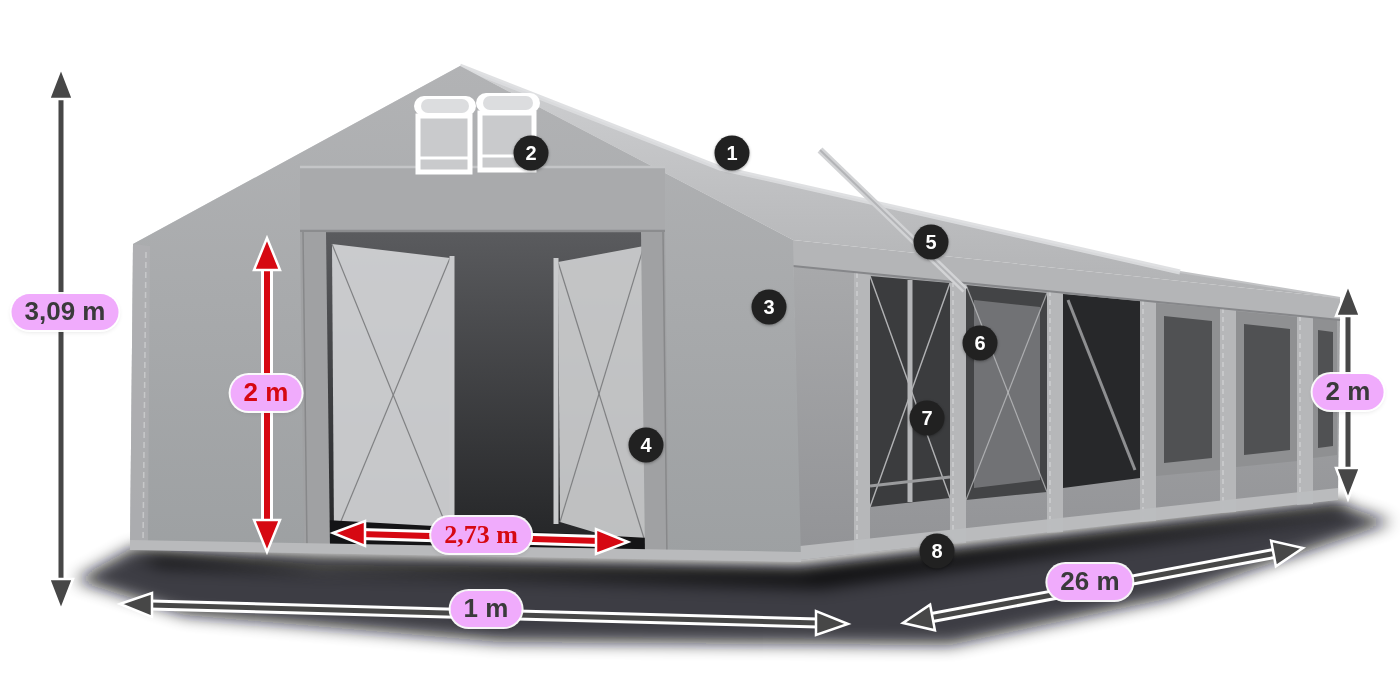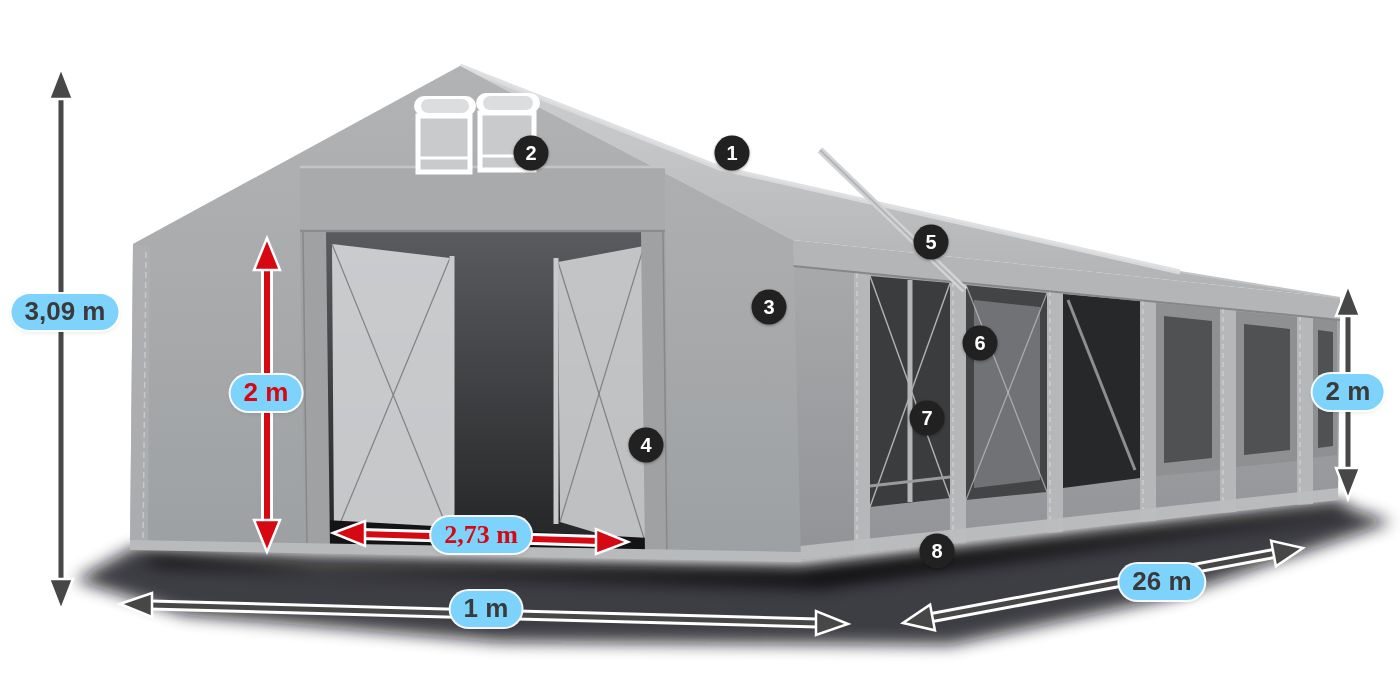--- a/index.html
+++ b/index.html
@@ -3,39 +3,39 @@
 <meta charset="utf-8">
 <style>
   html,body{margin:0;padding:0;background:#fff;}
   .stage{
     position:relative;width:1400px;height:700px;background:#ffffff;overflow:hidden;
     font-family:"Liberation Sans",sans-serif;
   }
   .stage svg{position:absolute;left:0;top:0;}
   .dim-pill{
     position:absolute;transform:translate(-50%,-50%);
-    background:#7dd3fc;border-radius:20px;padding:3px 13px;
+    background:#f0abfc;border-radius:20px;padding:3px 13px;
     font-weight:bold;font-size:26px;line-height:1.15;color:#3a3a3b;
     white-space:nowrap;box-shadow:0 0 0 2px rgba(255,255,255,.95),0 2px 5px rgba(0,0,0,.12);
     z-index:5;
   }
   .dim-pill.red{color:#d60812;}
   .marker{
     position:absolute;transform:translate(-50%,-50%);
     width:35px;height:35px;border-radius:50%;background:#212121;color:#ffffff;
     display:flex;align-items:center;justify-content:center;
     font-weight:bold;font-size:20px;z-index:6;
     box-shadow:0 1px 3px rgba(0,0,0,.35);
   }
   
   .p-total  {left:65px;  top:312px;}
   .p-enth   {left:266px; top:393px;}
   .p-entw   {left:481px; top:535px;font-family:Liberation Serif, serif;}
   .p-width  {left:486px; top:609px;}
-  .p-length {left:1162px;top:582px;}
+  .p-length {left:1090px;top:582px;}
   .p-side   {left:1348px;top:392px;}
   
   .m1{left:732px;top:153px;} .m2{left:531px;top:153px;}
   .m3{left:769px;top:307px;} .m4{left:646px;top:445px;}
   .m5{left:931px;top:242px;} .m6{left:980px;top:343px;}
   .m7{left:927px;top:418px;} .m8{left:937px;top:551px;}
 </style>
 </head>
 <body>
 

